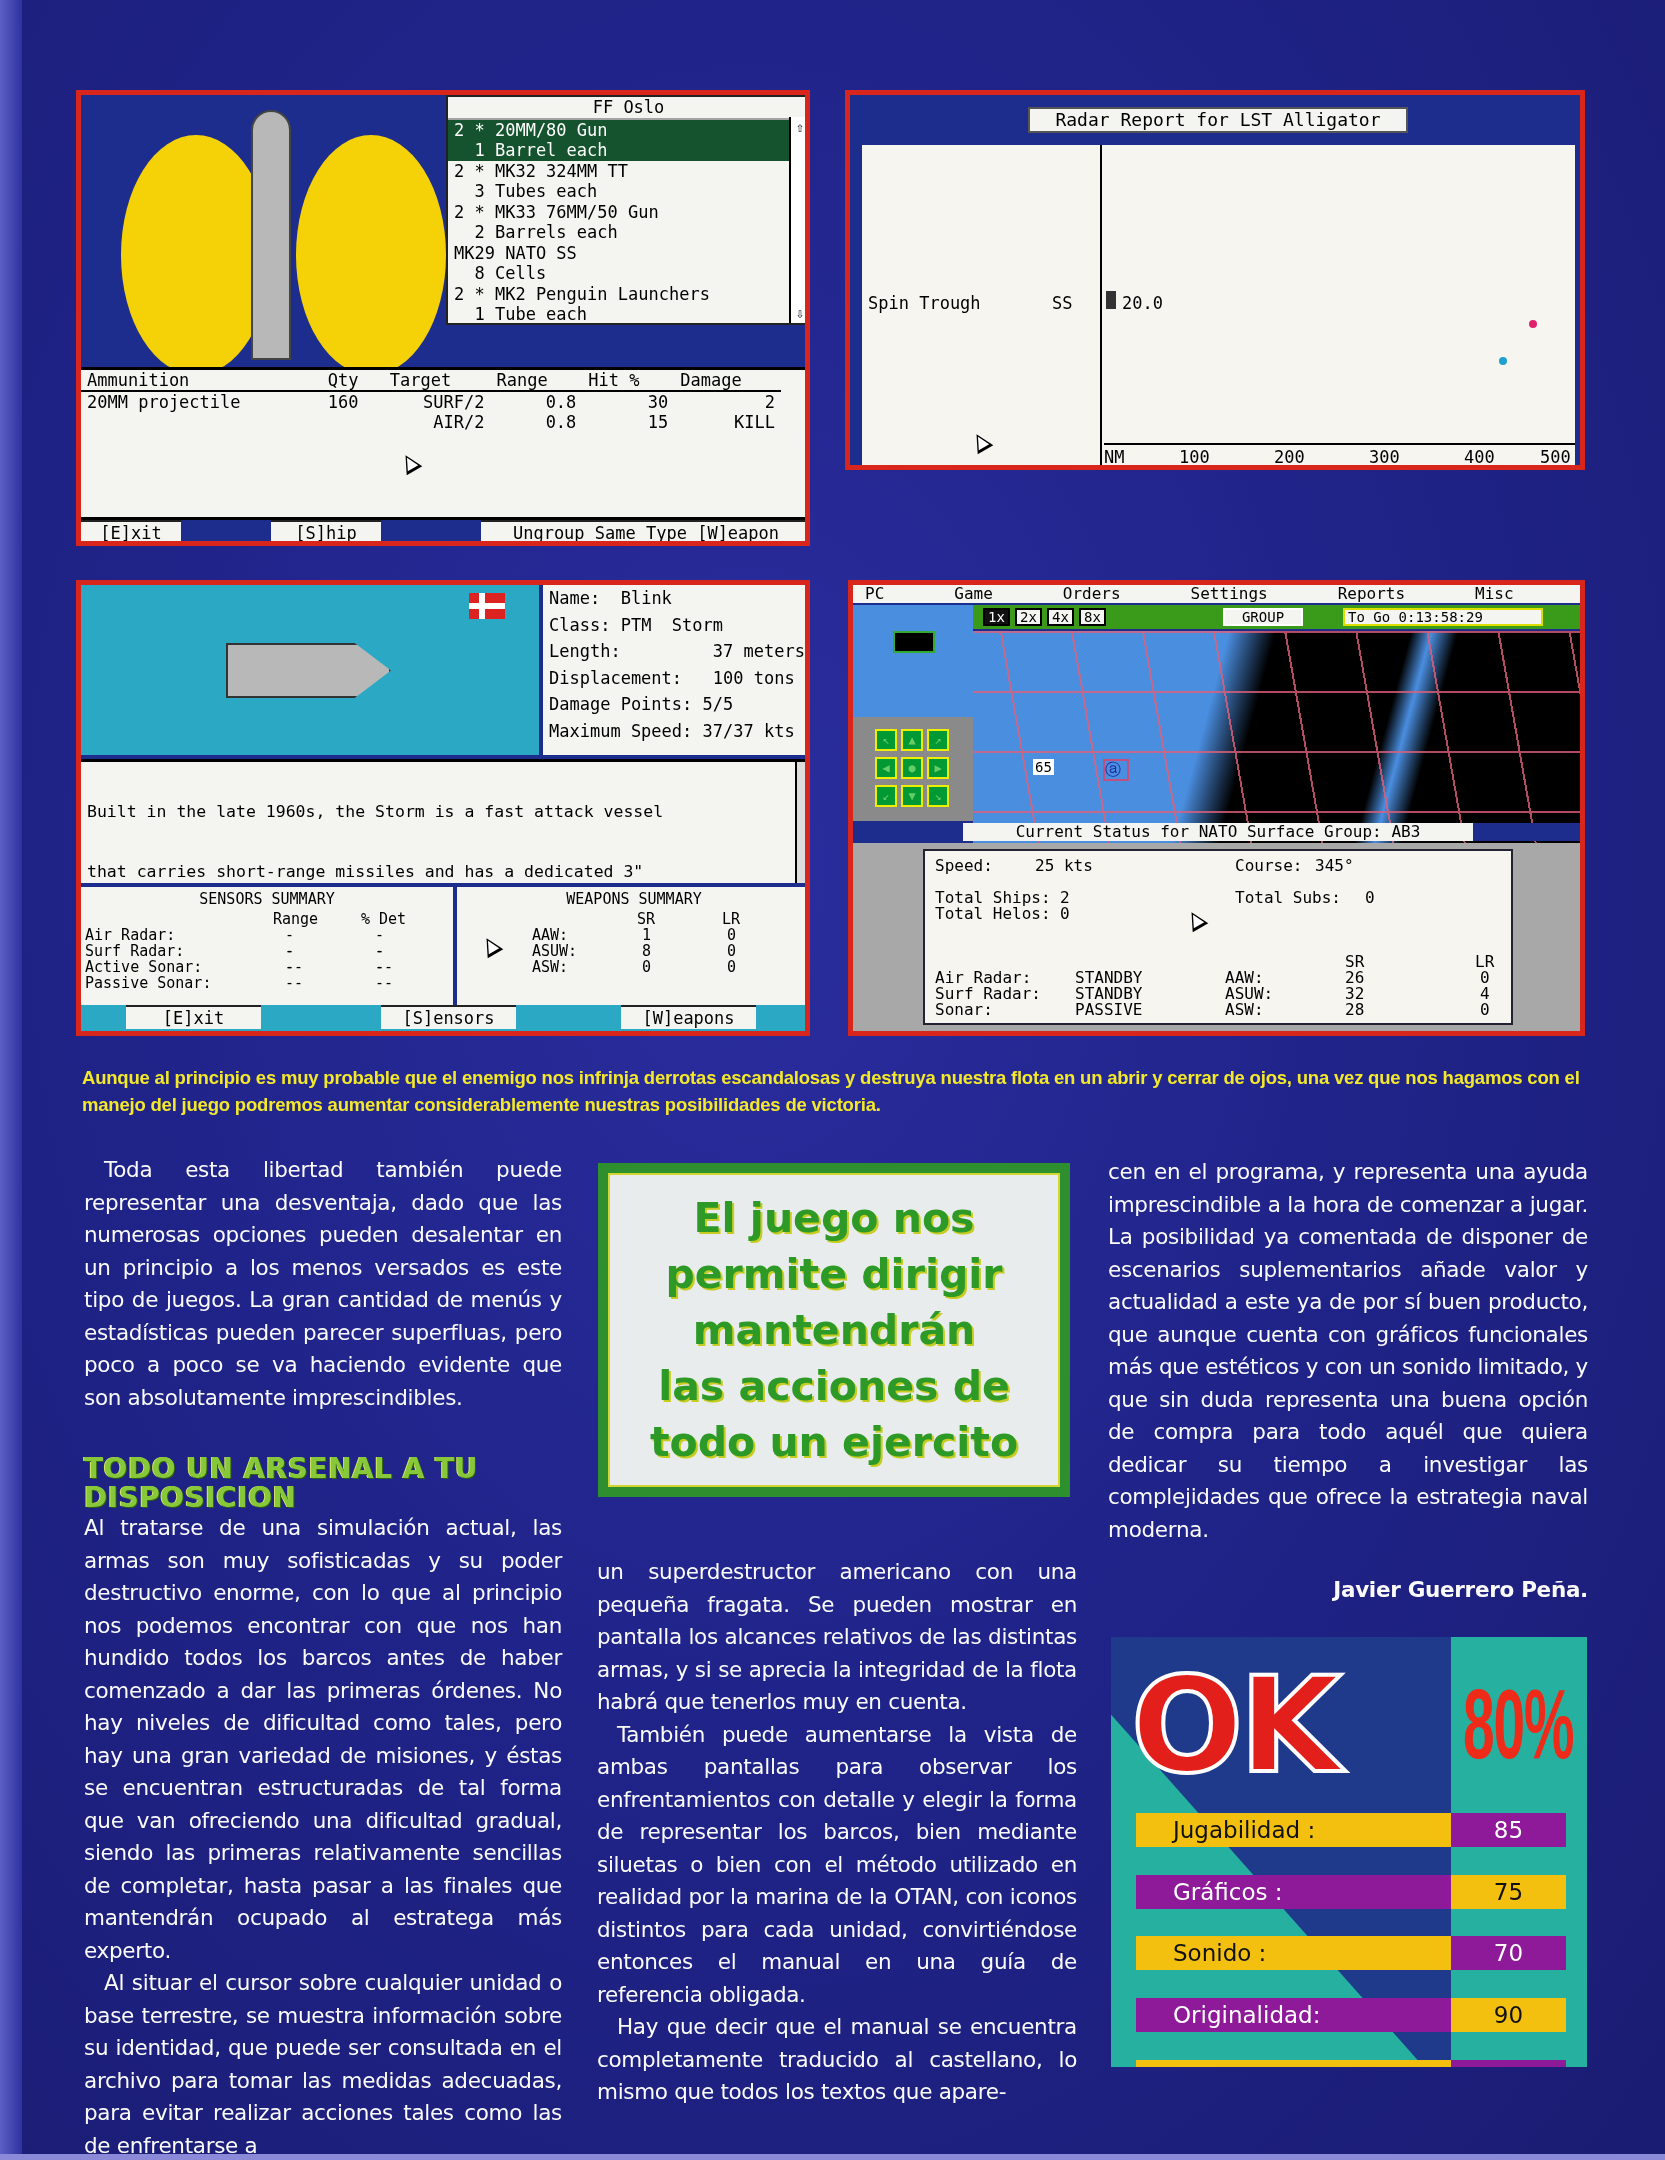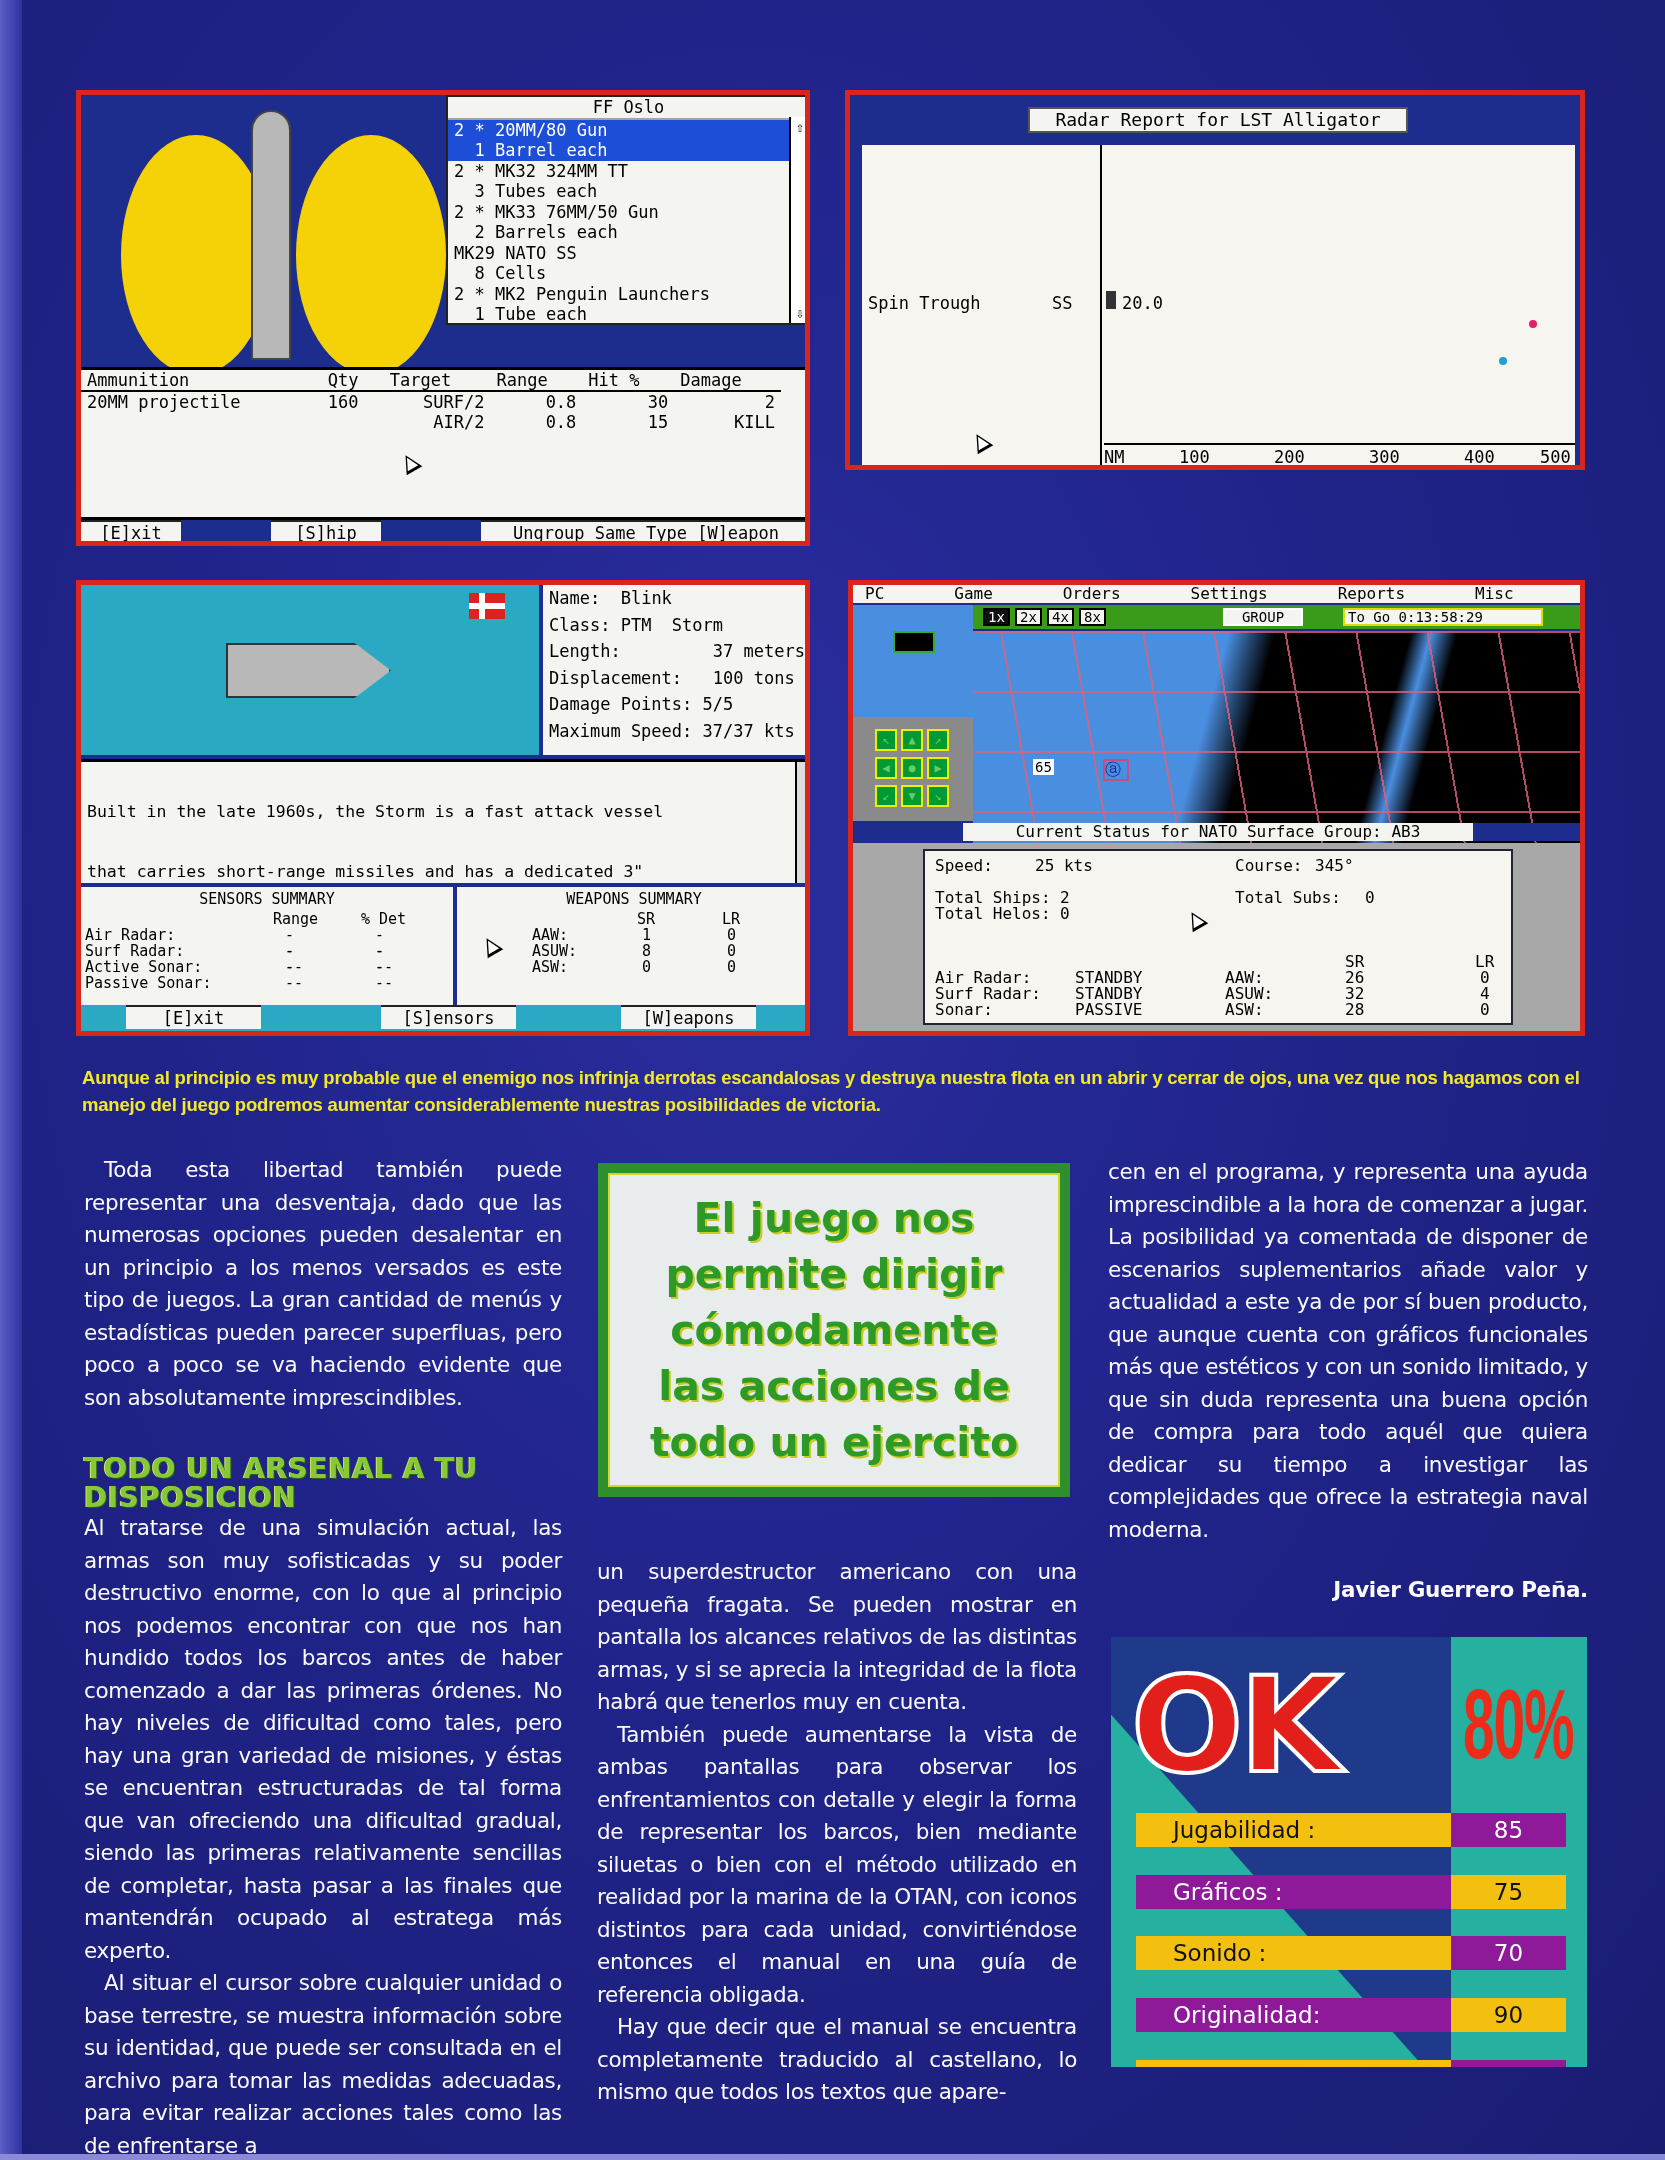--- a/index.html
+++ b/index.html
@@ -18,21 +18,21 @@
             font-family: "DejaVu Sans Mono", monospace; color: #000; }
   .btn { position: absolute; background: #f4f4f0; border-top: 2px solid #222; font-size: 17px; text-align: center; line-height: 22px; color: #000; }
 
   
   #s1 { left: 76px; top: 90px; width: 734px; height: 456px; background: #1c2d8d; }
   #s1 .lens { position: absolute; width: 150px; height: 240px; background: #f5d208; border-radius: 50%; top: 40px; }
   #s1 .ship { position: absolute; left: 170px; top: 15px; width: 40px; height: 250px; background: #b8b8b8; border: 2px solid #444; border-radius: 20px 20px 0 0; }
   #s1 .wlist { position: absolute; left: 365px; top: 0; width: 365px; height: 230px; background: #f4f4f0; border: 2px solid #222; font-size: 17px; line-height: 20.5px; }
   #s1 .wlist .hdr { text-align: center; border-bottom: 2px solid #a3a3a3; }
   #s1 .wlist .item { padding-left: 6px; white-space: pre; }
-  #s1 .wlist .item.sel { background: #1d4ed8; color: #fff; }
+  #s1 .wlist .item.sel { background: #14532d; color: #fff; }
   #s1 .scroll { position: absolute; right: 0; top: 20px; width: 20px; bottom: 0; border-left: 2px solid #000; background: #fff; font-size: 14px; text-align: center; }
   #s1 .ammo { position: absolute; left: 0; top: 272px; width: 730px; height: 152px; background: #f4f4f0; border-top: 3px solid #000; font-size: 17px; }
   #s1 .ammo table { border-collapse: collapse; width: 700px; }
   #s1 .ammo th { font-weight: normal; text-align: left; border-bottom: 2px solid #000; padding: 0 6px; }
   #s1 .ammo td { padding: 0 6px; white-space: nowrap; }
   #s1 .ammo .r { text-align: right; }
   #s1 .btnrow { position: absolute; left: 0; bottom: 0; width: 730px; height: 24px; background: #1c2d8d; border-top: 3px solid #000; }
 
   
   #s2 { left: 845px; top: 90px; width: 740px; height: 380px; background: #1c2d8d; }
@@ -333,21 +333,21 @@
 <div class="col" id="col1">
   <p>Toda esta libertad también puede representar una desventaja, dado que las numerosas opciones pueden desalentar en un principio a los menos versados es este tipo de juegos. La gran cantidad de menús y estadísticas pueden parecer superfluas, pero poco a poco se va haciendo evidente que son absolutamente imprescindibles.</p>
   <div class="subhead">TODO UN ARSENAL A TU DISPOSICION</div>
   <p class="noindent">Al tratarse de una simulación actual, las armas son muy sofisticadas y su poder destructivo enorme, con lo que al principio nos podemos encontrar con que nos han hundido todos los barcos antes de haber comenzado a dar las primeras órdenes. No hay niveles de dificultad como tales, pero hay una gran variedad de misiones, y éstas se encuentran estructuradas de tal forma que van ofreciendo una dificultad gradual, siendo las primeras relativamente sencillas de completar, hasta pasar a las finales que mantendrán ocupado al estratega más experto.</p>
   <p>Al situar el cursor sobre cualquier unidad o base terrestre, se muestra información sobre su identidad, que puede ser consultada en el archivo para tomar las medidas adecuadas, para evitar realizar acciones tales como las de enfrentarse a</p>
 </div>
 
 <div class="pullquote">
   <span>El juego nos
 permite dirigir
-cómodamente
+mantendrán
 las acciones de
 todo un ejercito</span>
 </div>
 
 <div class="col" id="col2">
   <p class="noindent">un superdestructor americano con una pequeña fragata. Se pueden mostrar en pantalla los alcances relativos de las distintas armas, y si se aprecia la integridad de la flota habrá que tenerlos muy en cuenta.</p>
   <p>También puede aumentarse la vista de ambas pantallas para observar los enfrentamientos con detalle y elegir la forma de representar los barcos, bien mediante siluetas o bien con el método utilizado en realidad por la marina de la OTAN, con iconos distintos para cada unidad, convirtiéndose entonces el manual en una guía de referencia obligada.</p>
   <p>Hay que decir que el manual se encuentra completamente traducido al castellano, lo mismo que todos los textos que apare-</p>
 </div>
 

